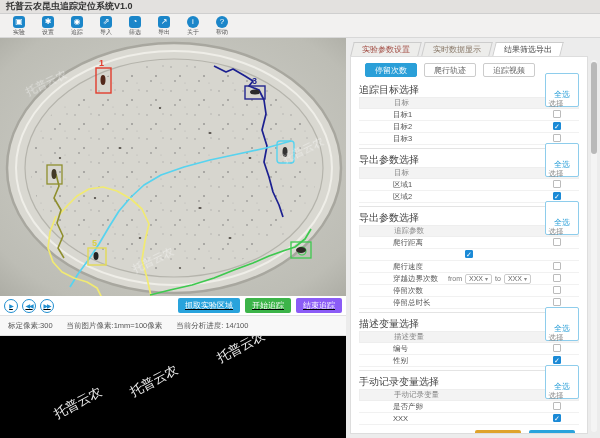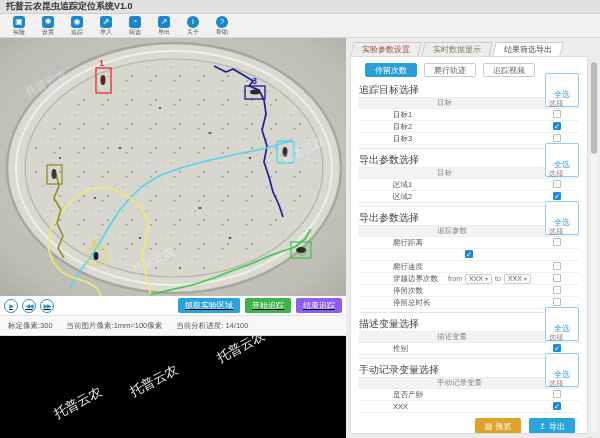--- a/index.html
+++ b/index.html
@@ -49,21 +49,21 @@
   .viewbtn { font-size:8px; height:14px; line-height:13px; padding:0 9px;
     border:1px solid #ccc; background:#fff; color:#666; border-radius:2px; cursor:pointer; }
   .viewbtn.active { background:#2a9fd8; border-color:#2a9fd8; color:#fff; }
   .section { margin-bottom:3px; }
   .section + .section { border-top:1px solid #e4e4e4; padding-top:3px; }
   .sec-head { display:flex; justify-content:space-between; align-items:center; height:15px; }
   .sec-title { font-size:10px; color:#444; }
   .select-all { font-size:8px; color:#2a9fd8; border:1px solid #8ecdec; background:#fff;
     border-radius:2px; height:24px; line-height:10px; padding:16px 8px; cursor:pointer;margin-left:33px; }
   .thead { display:flex; background:#f3f3f3; height:12px; line-height:12px;
-    font-size:7.5px; color:#888; border:1px solid #eee;padding-left:43px; }
+    font-size:7.5px; color:#888; border:1px solid #eee; }
   .c1 { flex:1; padding-left:34px; display:flex; align-items:center; gap:4px; }
   .c2 { width:44px; text-align:center; }
   .trow { display:flex; align-items:center; height:12px; border-bottom:1px solid #f1f1f1;
     font-size:7.5px; color:#555;justify-content:center; }
   .cb { display:inline-block; width:8px; height:8px; border:1px solid #bbb; border-radius:1px;
     background:#fff; font-size:7px; line-height:8px; color:#fff; text-align:center; cursor:pointer; }
   .cb.on { background:#1b8ad6; border-color:#1b8ad6; }
   .rangewrap { display:inline-flex; align-items:center; gap:3px; font-size:7px;
     color:#777; margin-left:6px; }
   .mini-select { display:inline-flex; align-items:center; gap:2px; border:1px solid #ccc;
@@ -330,20 +330,24 @@
       <div class="section">
         <div class="sec-head">
           <span class="sec-title">描述变量选择</span>
           <button class="select-all">全选</button>
         </div>
         <div class="thead">
           <span class="c1">描述变量</span>
           <span class="c2">选择</span>
         </div>
         <div class="trow">
+          <span class="c1">编号</span>
+          <span class="c2"><span class="cb"></span></span>
+        </div>
+        <div class="trow">
           <span class="c1">性别</span>
           <span class="c2"><span class="cb on">✓</span></span>
         </div>
       </div>
 
       <div class="section">
         <div class="sec-head">
           <span class="sec-title">手动记录变量选择</span>
           <button class="select-all">全选</button>
         </div>

